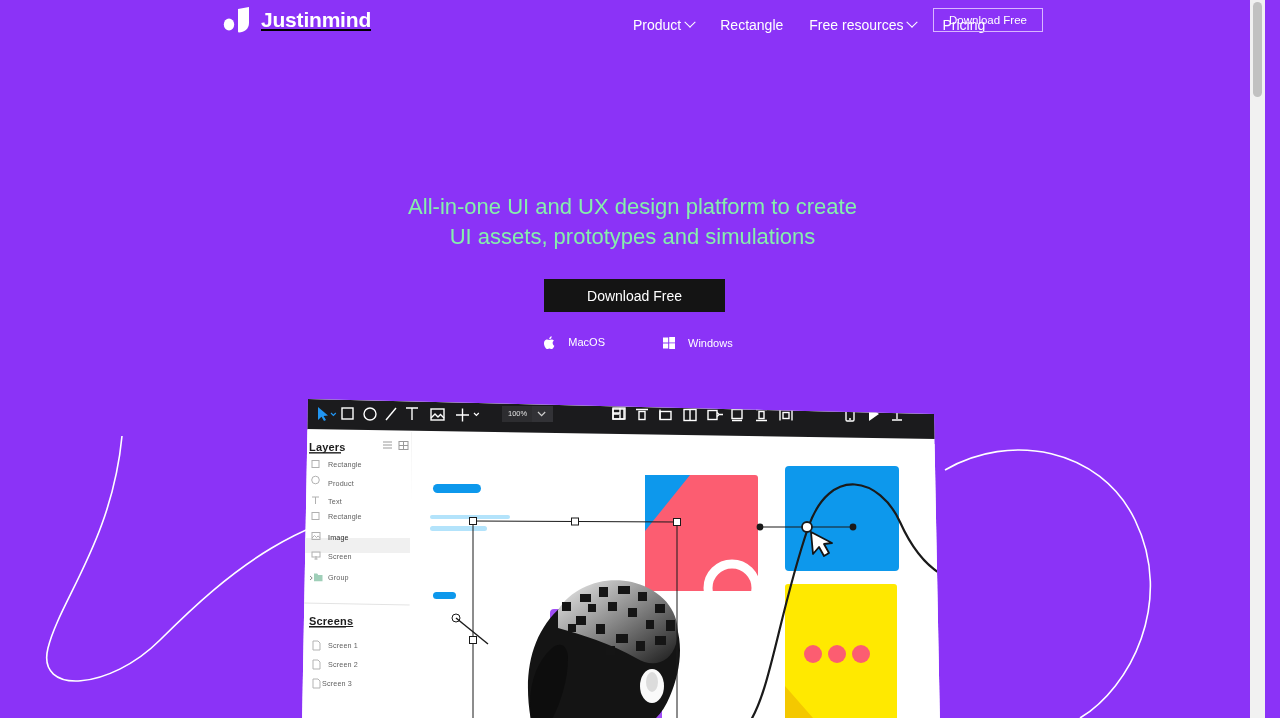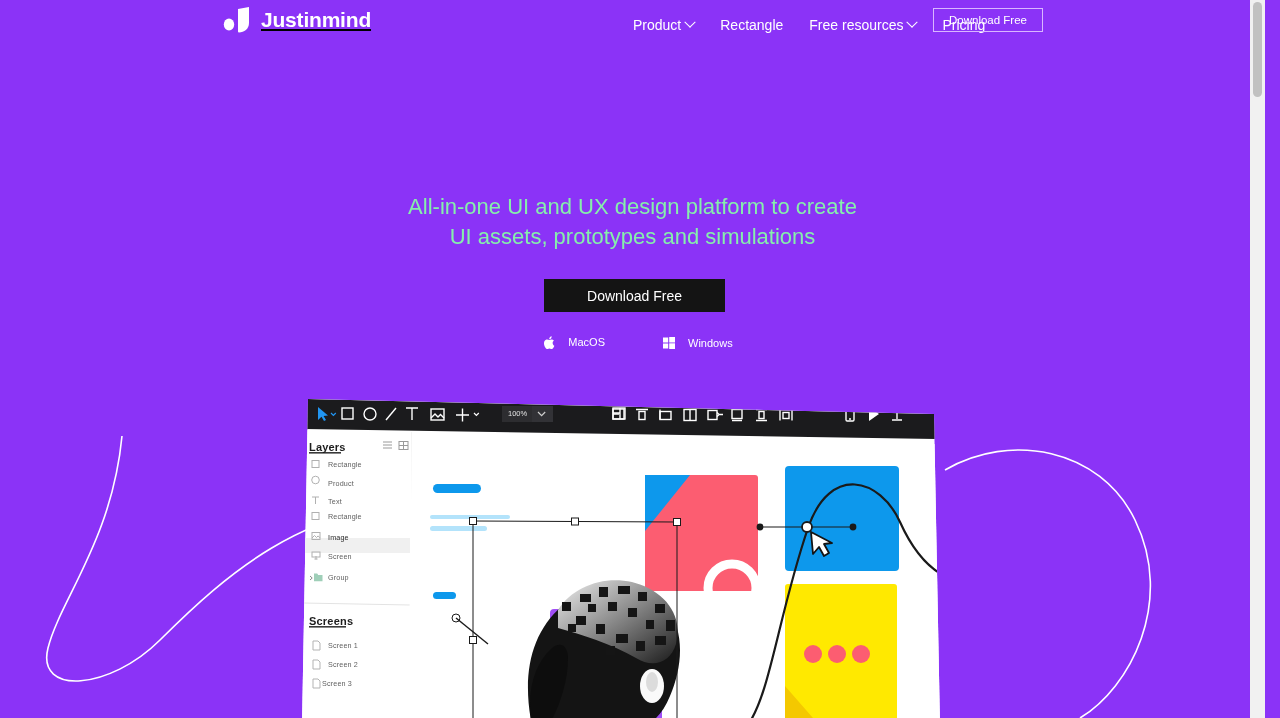--- a/index.html
+++ b/index.html
@@ -453,21 +453,21 @@
       <div class="panel-title" style="left:9px; top:45px;">Layers</div>
 
       <div class="layer-label" style="left:28px; top:64px;">Rectangle</div>
       <div class="layer-label" style="left:28px; top:83px;">Product</div>
       <div class="layer-label" style="left:28px; top:101px;">Text</div>
       <div class="layer-label" style="left:28px; top:116px;">Rectangle</div>
       <div class="layer-label" style="left:28px; top:137px; color:#2b2b2b;">Image</div>
       <div class="layer-label" style="left:28px; top:156px;">Screen</div>
       <div class="layer-label" style="left:28px; top:177px;">Group</div>
 
-      <div class="panel-title" style="left:9px; top:219px;">Screens</div>
+      <div class="panel-title" style="left:9px; top:219px;text-decoration:underline;">Screens</div>
 
       <div class="layer-label" style="left:28px; top:245px;">Screen 1</div>
       <div class="layer-label" style="left:28px; top:264px;">Screen 2</div>
       <div class="layer-label" style="left:22px; top:283px;">Screen 3</div>
 
       <div class="zoom-label" style="left:208px; top:13px;">100%</div>
     </div>
   </div>
 
   <div id="scrollbar-track">

